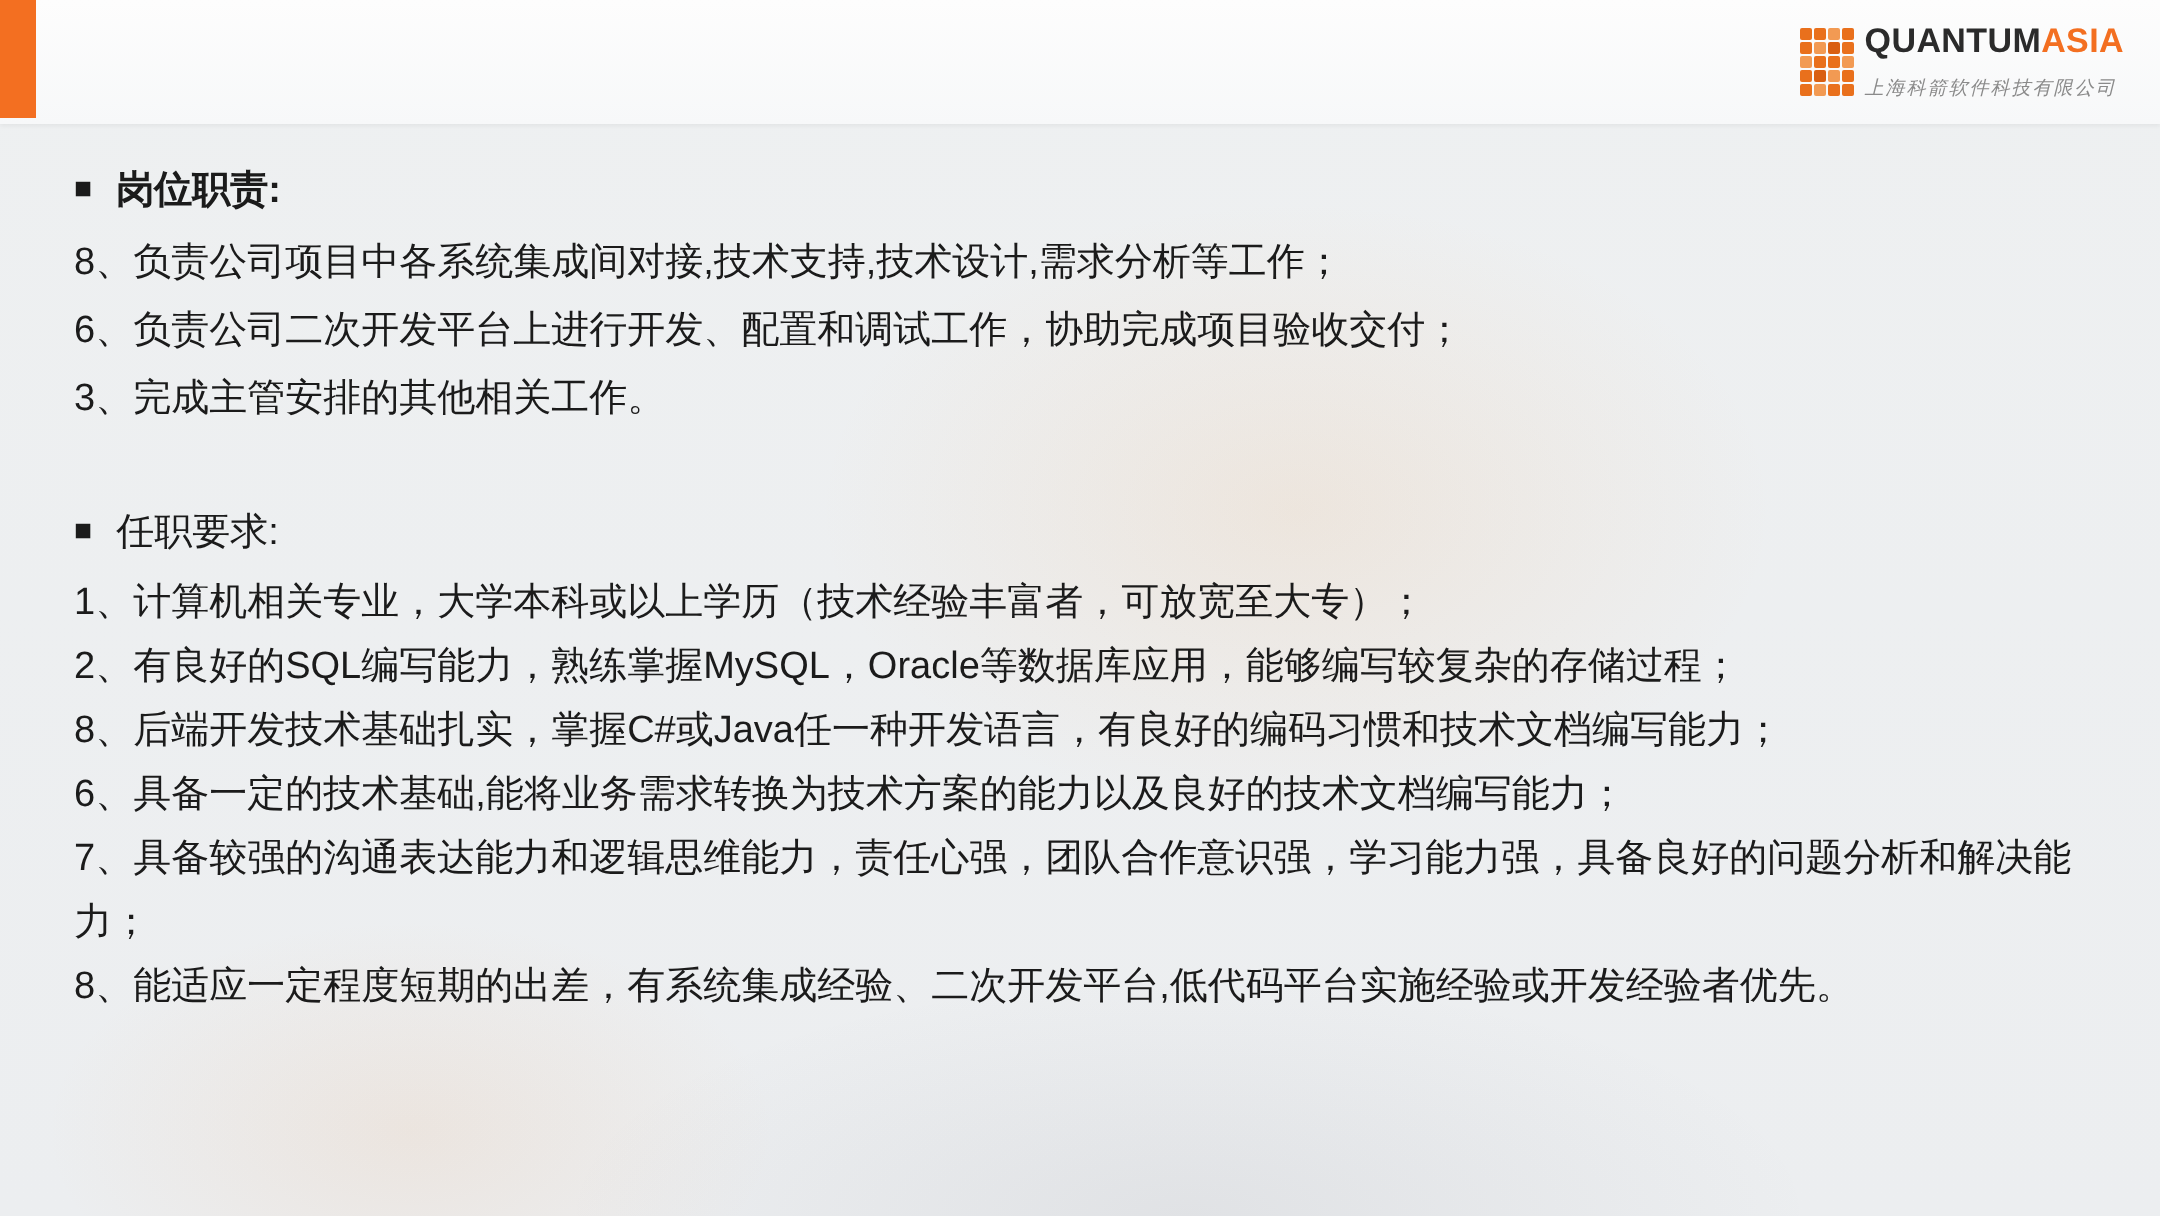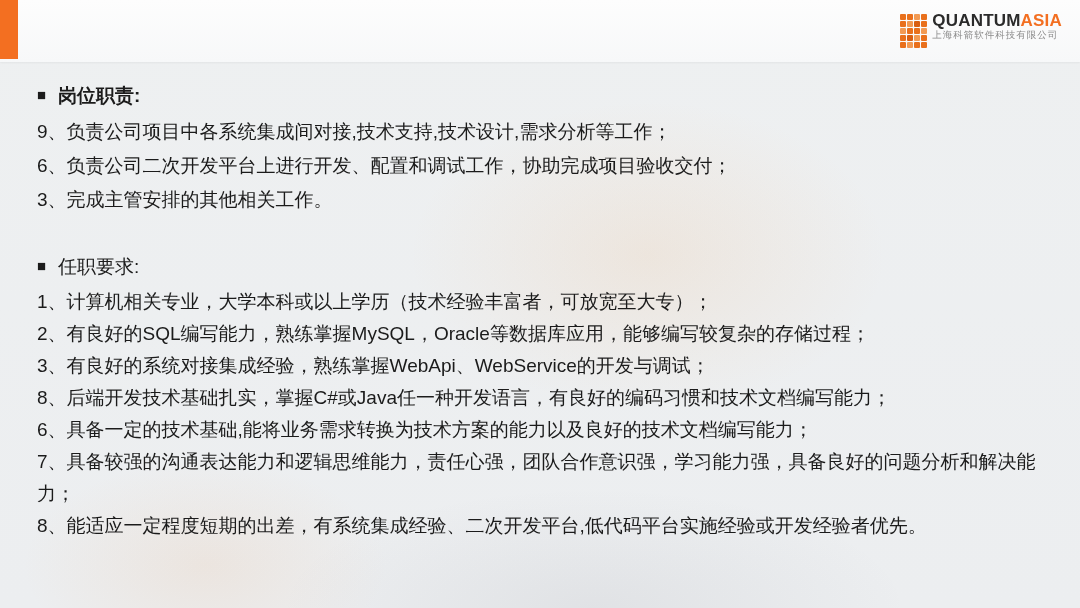--- a/index.html
+++ b/index.html
@@ -47,21 +47,21 @@
     gap:1px;
     margin-top:2px;
   }
   .logo-grid i{display:block;background:#e9701c;border-radius:1px;}
   .logo-grid i:nth-child(3n){background:#f29a53;}
   .logo-grid i:nth-child(7n){background:#d95f12;}
   .logo-text{display:flex;flex-direction:column;line-height:1;}
   .brand{font-size:17px;font-weight:bold;letter-spacing:0.2px;}
   .brand .b1{color:#2b2b2b;}
   .brand .b2{color:#f36f21;}
-  .company{font-size:9.5px;color:#8a8a8a;margin-top:1px;letter-spacing:1px;}
+  .company{font-size:9.5px;color:#8a8a8a;margin-top:11px;letter-spacing:1px;font-style:italic;}
   
   .content{
     position:absolute;top:62px;left:0;right:0;bottom:0;
     padding:20px 28px 0 37px;
     font-size:19px;
   }
   .section-heading{
     display:flex;align-items:center;gap:12px;
     line-height:28px;
   }
@@ -115,35 +115,34 @@
   </div>
 
   <div class="content">
 
     <div class="section sec-0">
       <div class="section-heading">
         <span class="sq">■</span>
         <span>岗位职责:</span>
       </div>
       <div class="items">
-        <div class="item">9、负责公司项目中各系统集成间对接,技术支持,技术设计,需求分析等工作；</div>
+        <div class="item">8、负责公司项目中各系统集成间对接,技术支持,技术设计,需求分析等工作；</div>
         <div class="item">6、负责公司二次开发平台上进行开发、配置和调试工作，协助完成项目验收交付；</div>
         <div class="item">3、完成主管安排的其他相关工作。</div>
       </div>
     </div>
 
     <div class="section sec-1">
       <div class="section-heading">
         <span class="sq">■</span>
         <span>任职要求:</span>
       </div>
       <div class="items">
         <div class="item">1、计算机相关专业，大学本科或以上学历（技术经验丰富者，可放宽至大专）；</div>
         <div class="item">2、有良好的SQL编写能力，熟练掌握MySQL，Oracle等数据库应用，能够编写较复杂的存储过程；</div>
-        <div class="item">3、有良好的系统对接集成经验，熟练掌握WebApi、WebService的开发与调试；</div>
         <div class="item">8、后端开发技术基础扎实，掌握C#或Java任一种开发语言，有良好的编码习惯和技术文档编写能力；</div>
         <div class="item">6、具备一定的技术基础,能将业务需求转换为技术方案的能力以及良好的技术文档编写能力；</div>
         <div class="item">7、具备较强的沟通表达能力和逻辑思维能力，责任心强，团队合作意识强，学习能力强，具备良好的问题分析和解决能力；</div>
         <div class="item">8、能适应一定程度短期的出差，有系统集成经验、二次开发平台,低代码平台实施经验或开发经验者优先。</div>
       </div>
     </div>
 
   </div>
 </div>
 

